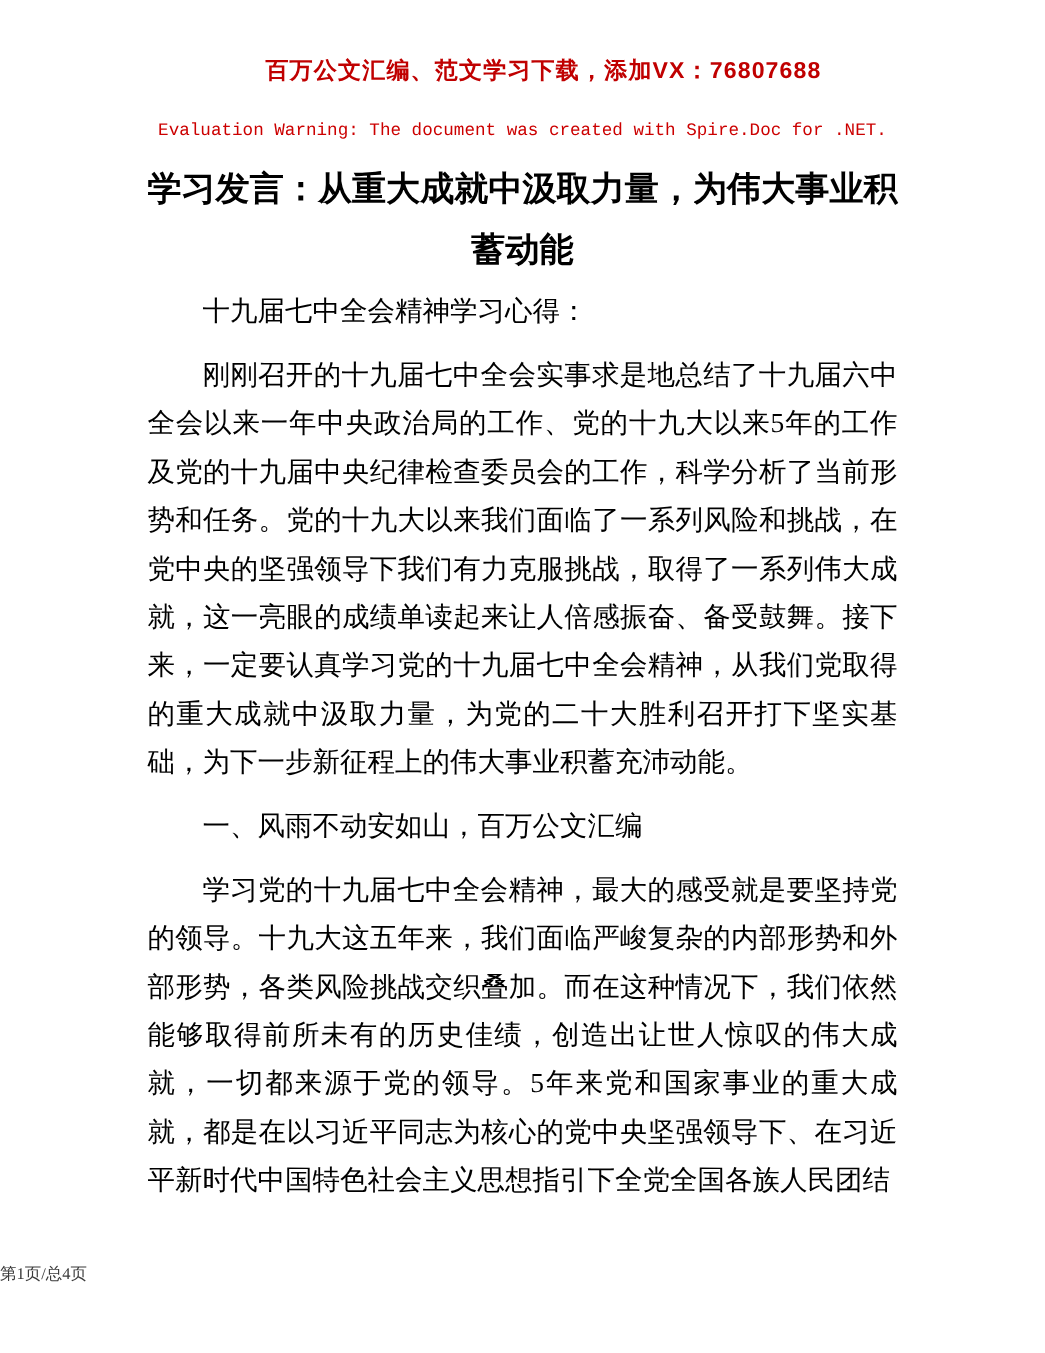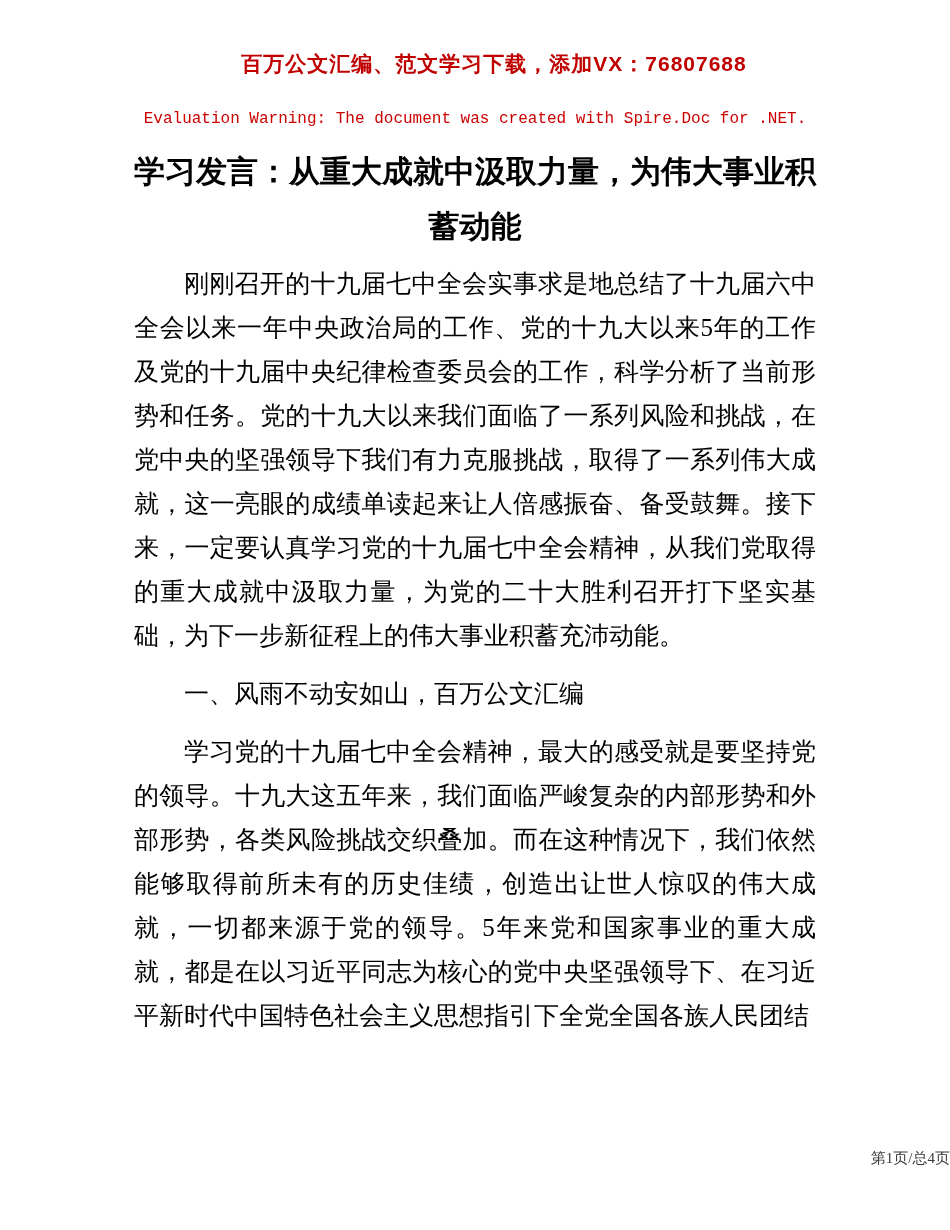--- a/index.html
+++ b/index.html
@@ -54,38 +54,39 @@
   }
   .doc-body p {
     margin: 0 0 14px 0;
     text-indent: 2em;
   }
   .page-footer {
     position: absolute;
     left: 0;
     bottom: 62px;
     width: 100%;
-    text-align: right;
+    text-align: left;
     font-size: 15px;
     color: #3a3a3a;
     font-family: "Liberation Serif", "DejaVu Serif", serif;
   }
 </style>
 </head>
 <body>
 
 <div class="page">
 
   <div class="promo-line">百万公文汇编、范文学习下载，添加VX：76807688</div>
 
   <div class="eval-warning">Evaluation Warning: The document was created with Spire.Doc for .NET.</div>
 
   <h1 class="doc-title">学习发言：从重大成就中汲取力量，为伟大事业积蓄动能</h1>
 
   <div class="doc-body">
+    <p>十九届七中全会精神学习心得：</p>
     <p>刚刚召开的十九届七中全会实事求是地总结了十九届六中全会以来一年中央政治局的工作、党的十九大以来5年的工作及党的十九届中央纪律检查委员会的工作，科学分析了当前形势和任务。党的十九大以来我们面临了一系列风险和挑战，在党中央的坚强领导下我们有力克服挑战，取得了一系列伟大成就，这一亮眼的成绩单读起来让人倍感振奋、备受鼓舞。接下来，一定要认真学习党的十九届七中全会精神，从我们党取得的重大成就中汲取力量，为党的二十大胜利召开打下坚实基础，为下一步新征程上的伟大事业积蓄充沛动能。</p>
     <p>一、风雨不动安如山，百万公文汇编</p>
     <p>学习党的十九届七中全会精神，最大的感受就是要坚持党的领导。十九大这五年来，我们面临严峻复杂的内部形势和外部形势，各类风险挑战交织叠加。而在这种情况下，我们依然能够取得前所未有的历史佳绩，创造出让世人惊叹的伟大成就，一切都来源于党的领导。5年来党和国家事业的重大成就，都是在以习近平同志为核心的党中央坚强领导下、在习近平新时代中国特色社会主义思想指引下全党全国各族人民团结</p>
   </div>
 
   <div class="page-footer">第1页/总4页</div>
 
 </div>
 
 </body></html>

